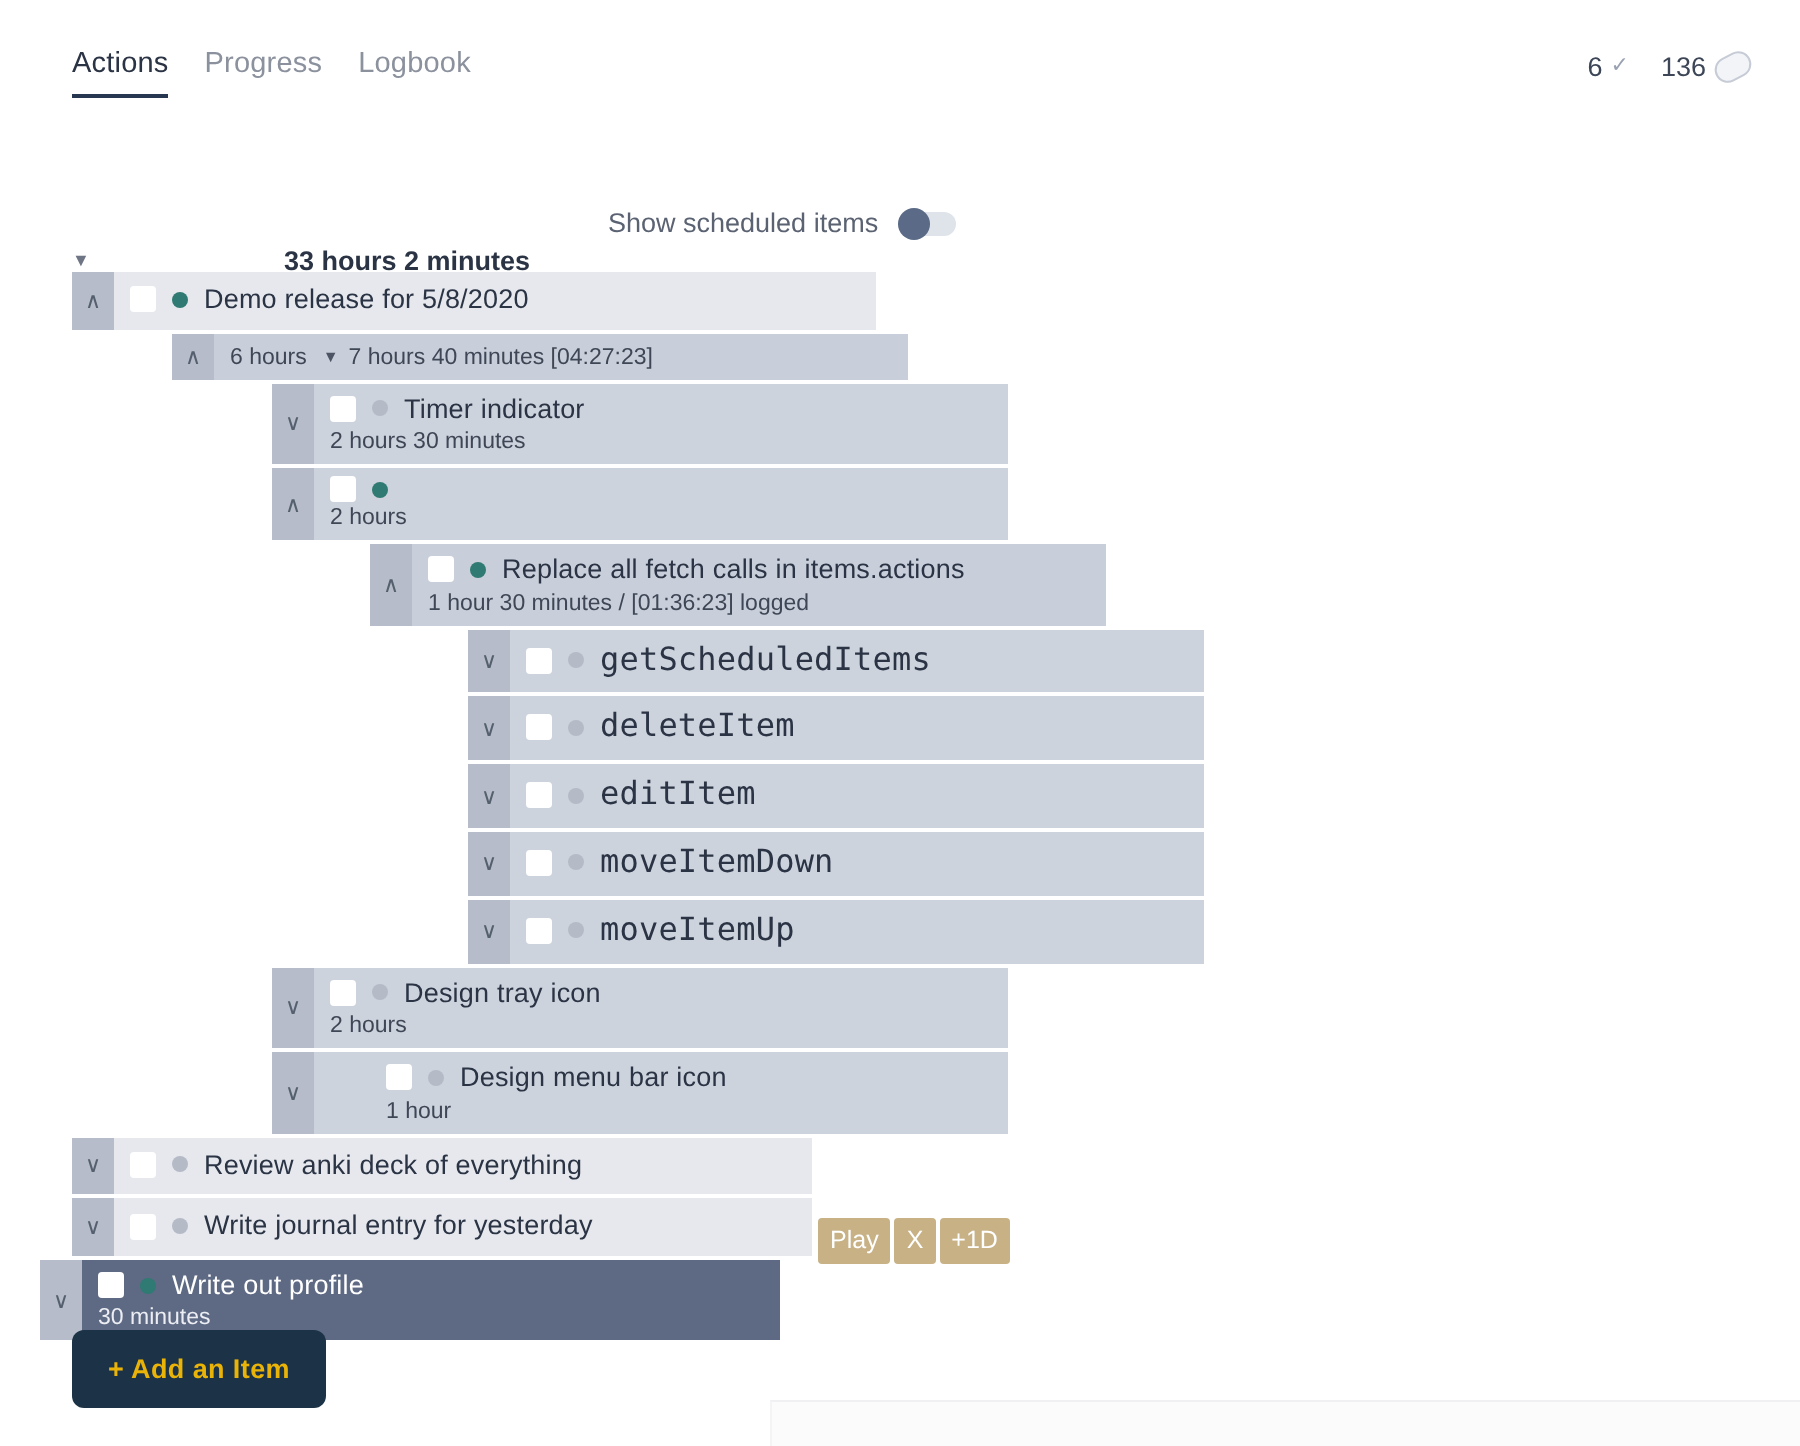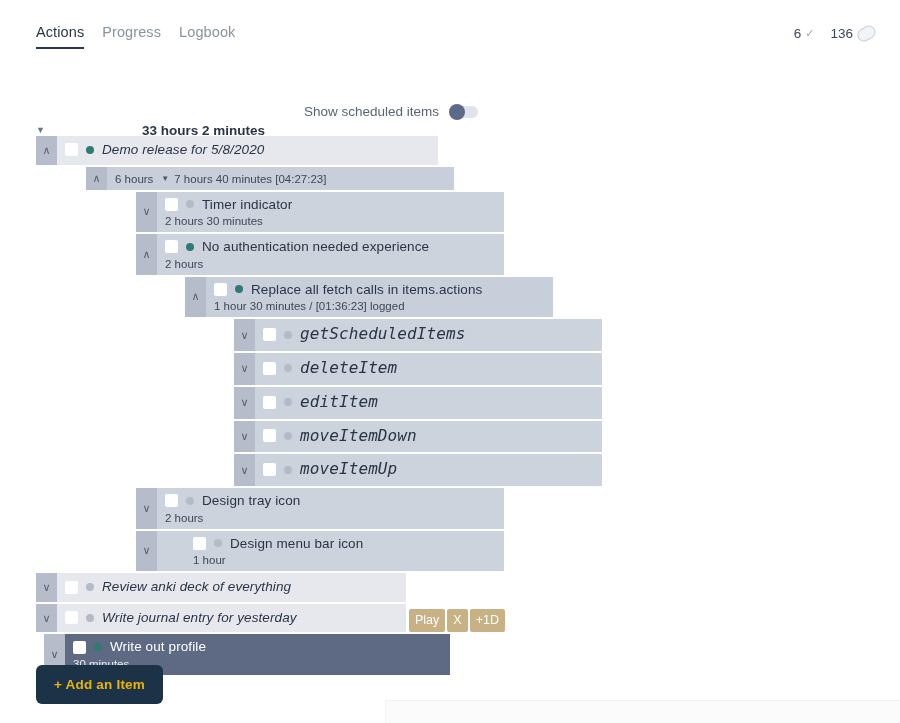--- a/index.html
+++ b/index.html
@@ -220,21 +220,21 @@
 
   
   .tone-light  { background: #e6e8ed; }
   .tone-mid    { background: #c9cfda; }
   .tone-mid2   { background: #cdd3dd; }
   .tone-sel    { background: #5e6a84; }
   .tone-sel .title { color: #ffffff; }
   .tone-sel .meta  { color: #eceef3; }
   .tone-sel .handle { background: #b6bcc9; }
 
-  .row.single .body { padding-top: 5px; padding-bottom: 6px; font-style: italic; }
+  .row.single .body { padding-top: 5px; padding-bottom: 6px; }
 
   
   .chips {
     position: absolute;
     left: 409px;
     top: 609px;
     display: flex;
     gap: 2px;
   }
   .chip {
@@ -343,21 +343,20 @@
           <span class="est">2 hours 30 minutes</span>
         </div>
       </div>
     </div>
     <div class="row tone-mid2" style="margin-left: 136px; width: 368px;">
       <div class="handle">∧</div>
       <div class="body">
         <div class="titleline">
           <div class="checkbox"></div>
           <div class="dot teal"></div>
-          <div class="title">No authentication needed experience</div>
         </div>
         <div class="meta">
           <span class="est">2 hours</span>
         </div>
       </div>
     </div>
     <div class="row tone-mid" style="margin-left: 185px; width: 368px;">
       <div class="handle">∧</div>
       <div class="body">
         <div class="titleline">
@@ -459,21 +458,21 @@
     <div class="row tone-light single" style="margin-left: 36px; width: 370px;">
       <div class="handle">∨</div>
       <div class="body">
         <div class="titleline">
           <div class="checkbox"></div>
           <div class="dot muted"></div>
           <div class="title">Write journal entry for yesterday</div>
         </div>
       </div>
     </div>
-    <div class="row tone-sel" style="margin-left: 44px; width: 406px;">
+    <div class="row tone-sel" style="margin-left: 20px; width: 370px;">
       <div class="handle">∨</div>
       <div class="body">
         <div class="titleline">
           <div class="checkbox"></div>
           <div class="dot teal"></div>
           <div class="title">Write out profile</div>
         </div>
         <div class="meta">
           <span class="est">30 minutes</span>
         </div>

